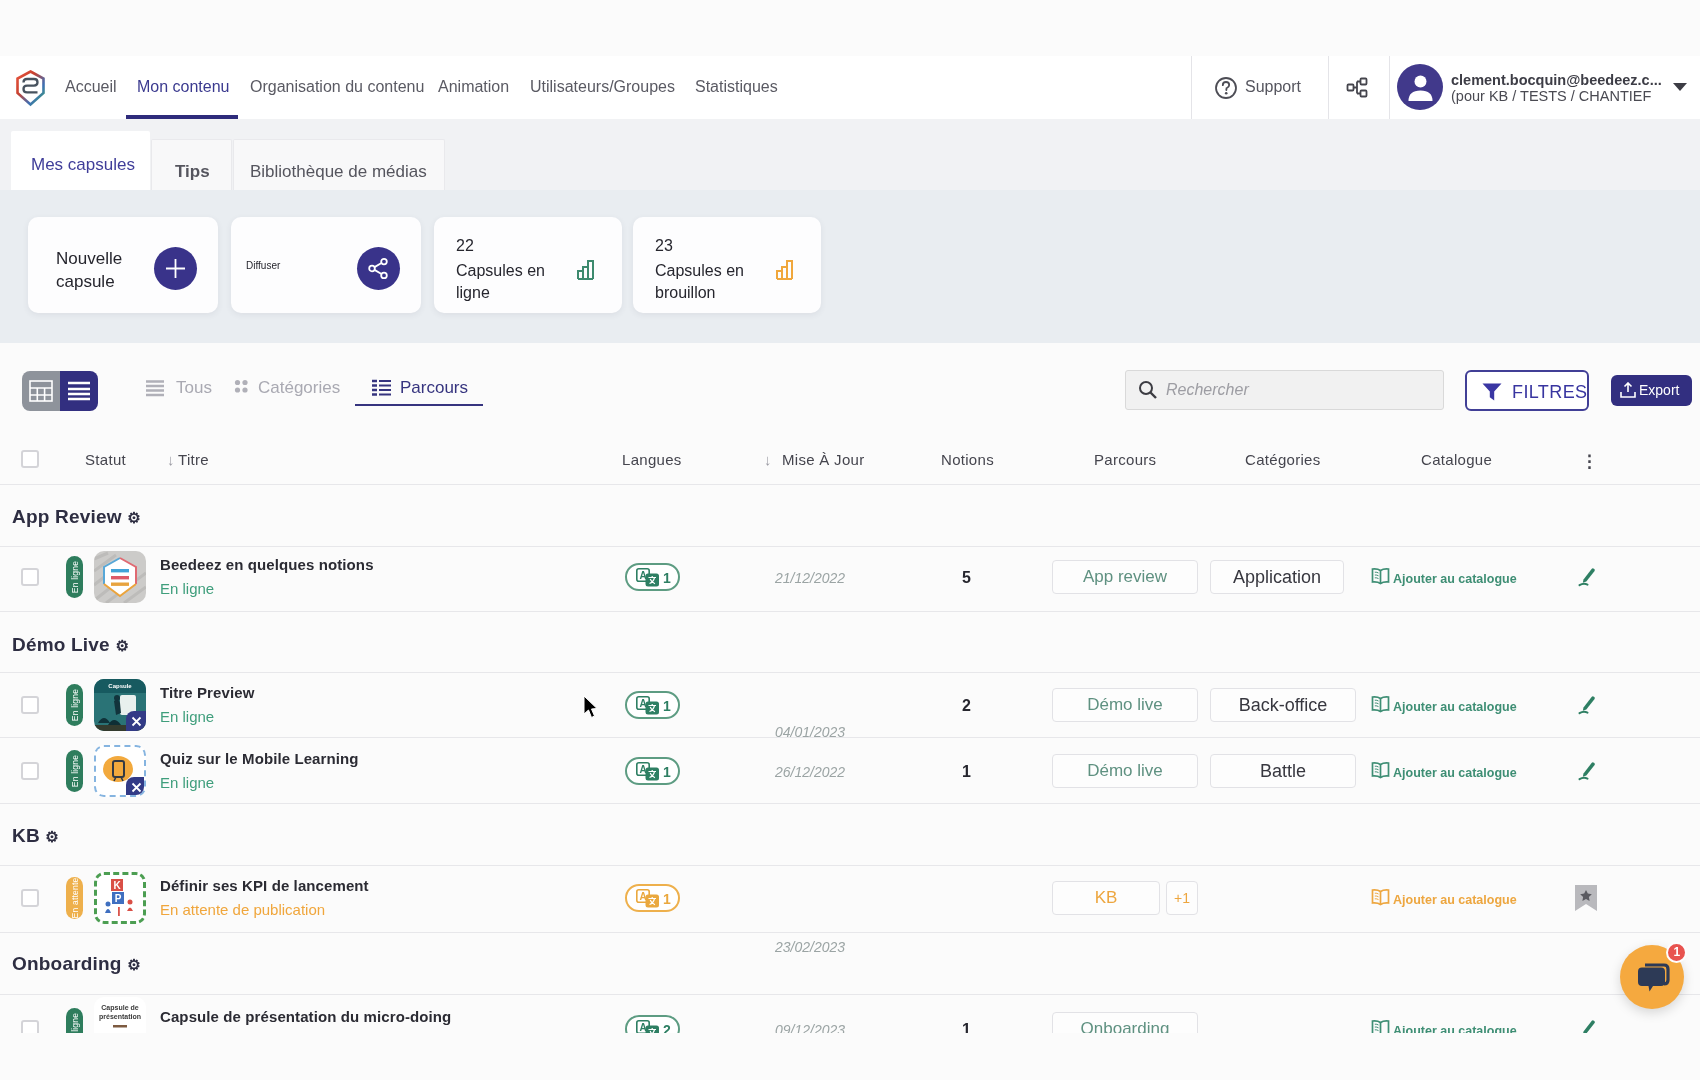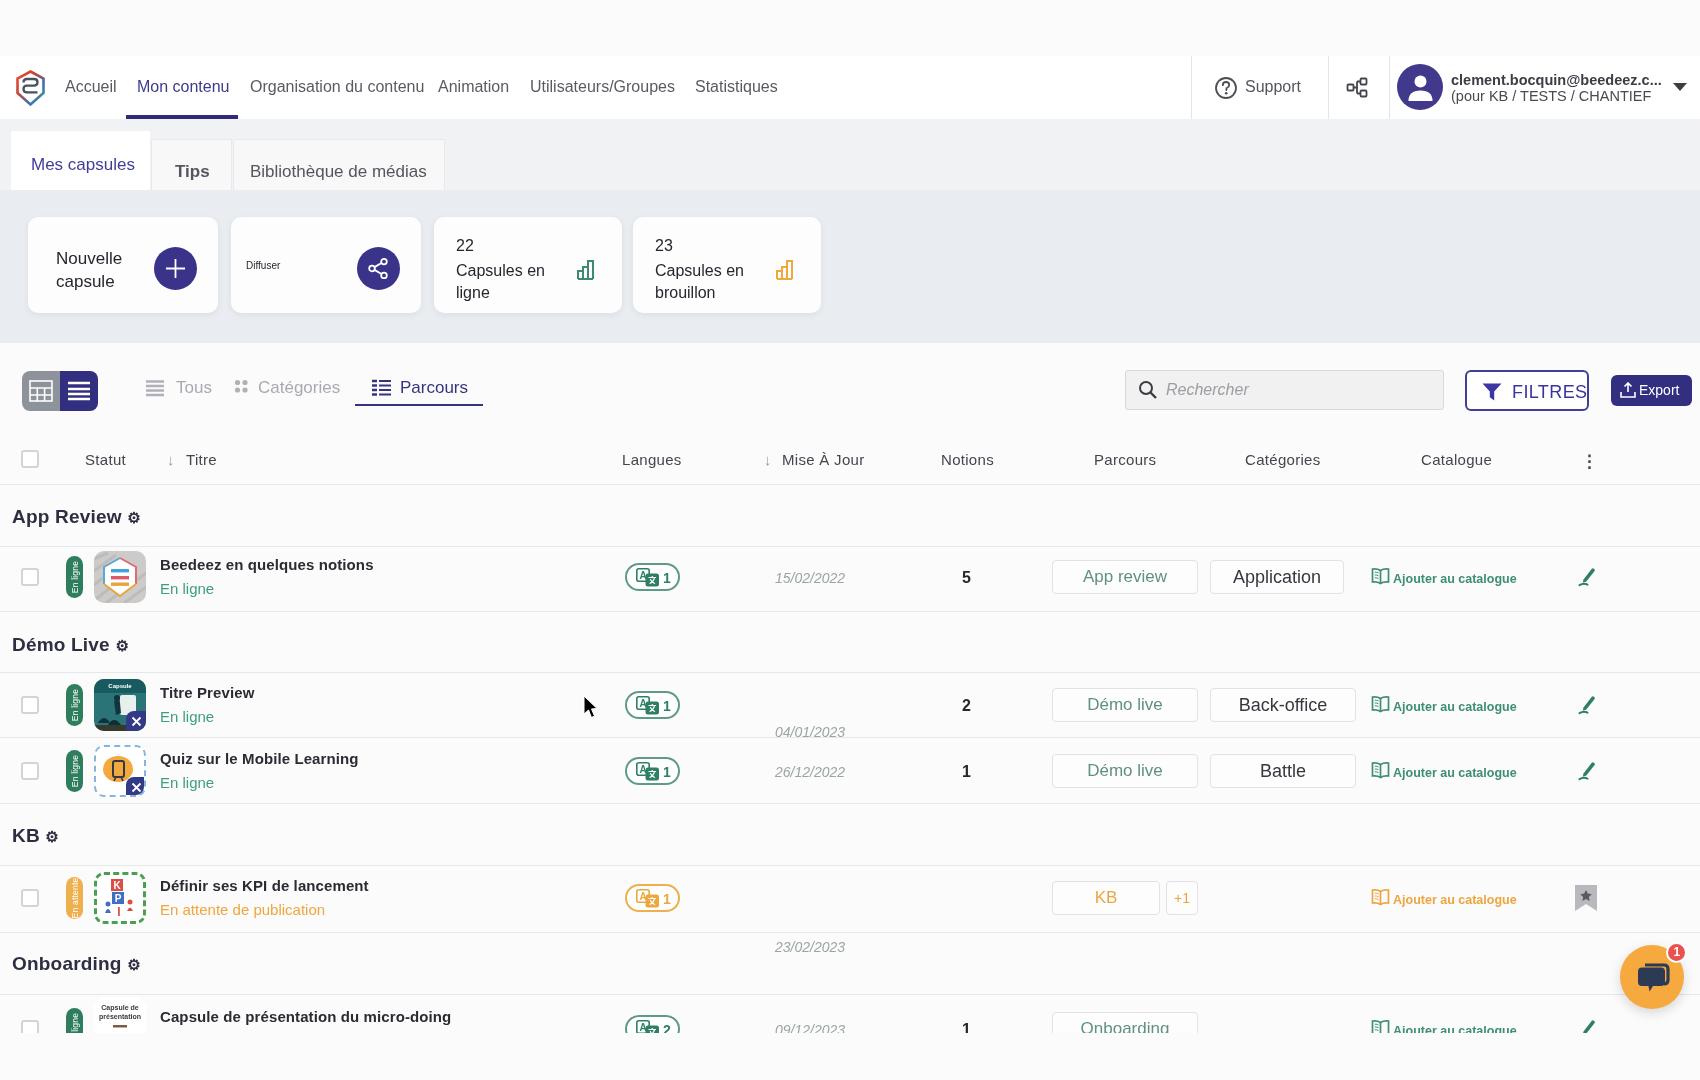--- a/index.html
+++ b/index.html
@@ -245,21 +245,21 @@
     <path d="M6 4.5 H25 Q29 4.5 29 8.5 V19 Q29 23 25 23 H17 L13.5 28.5 L12.5 23 H6 Q2 23 2 19 V8.5 Q2 4.5 6 4.5 Z" fill="#2d3a56"></path>
   </svg>
   <div class="abs" style="left:1666px;top:942px;width:21px;height:21px;border-radius:50%;background:#e8534f;border:2px solid #fdfdfd;z-index:22;"></div>
   <span class="abs" style="left:1673.5px;top:944.5px;font-size:12px;font-weight:bold;color:#fff;z-index:23;">1</span>
 
   <div id="tablewrap">
 
     <div class="checkbox" style="top:20px;"></div>
     <span class="hdr" style="left:85px">Statut</span>
     <span class="hdr" style="left:167px;color:#9d9da5;">↓</span>
-    <span class="hdr" style="left:186px">Titre</span>
+    <span class="hdr" style="left:178px">Titre</span>
     <span class="hdr" style="left:622px">Langues</span>
     <span class="hdr" style="left:764px;color:#9d9da5;">↓</span>
     <span class="hdr" style="left:782px">Mise À Jour</span>
     <span class="hdr" style="left:941px">Notions</span>
     <span class="hdr" style="left:1094px">Parcours</span>
     <span class="hdr" style="left:1245px">Catégories</span>
     <span class="hdr" style="left:1421px">Catalogue</span>
     <span class="hdr" style="left:1581px;font-weight:bold;letter-spacing:0;font-size:17px;">⋮</span>
     <div class="sep" style="top:54px"></div>
 
@@ -286,21 +286,21 @@
     <div class="rstatus green" style="top:150px;">En ligne</div>
     <div class="langpill" style="left:625px;top:133px;border-color:#5d9c82;">
         <svg style="position:absolute;left:9px;top:3px" width="28" height="19" viewBox="0 0 28 19">
       <rect x="0.8" y="0.8" width="12.4" height="12.4" rx="2" fill="#ffffff" stroke="#2e7f63" stroke-width="1.6"></rect>
       <text x="7" y="10.5" font-size="10" font-weight="bold" fill="#2e7f63" text-anchor="middle" font-family="Liberation Sans">A</text>
       <rect x="9.5" y="5.5" width="13.5" height="13" rx="2.5" fill="#2e7f63"></rect>
       <path d="M16.2 8 V9 M12.5 9.5 H20 M18.5 9.5 Q17.5 14 13.5 15.5 M14.2 11 Q15.5 14.5 19 15.8" stroke="#ffffff" stroke-width="1.2" fill="none"></path>
     </svg>
         <span style="position:absolute;left:36px;top:5px;font-size:14px;font-weight:bold;color:#2e7f63;">1</span>
       </div>
-    <div class="rdate" style="left:775px;top:140px;">15/02/2022</div>
+    <div class="rdate" style="left:775px;top:140px;">21/12/2022</div>
     <div class="rnum" style="left:962px;top:139px;">5</div>
     <div class="rbtn" style="left:1052px;top:130px;width:146px;"><span style="font-size:17px;color:#5f9181;line-height:32px;">App review</span></div>
     <div class="rbtn" style="left:1210px;top:130px;width:134px;"><span style="font-size:18px;color:#37373f;line-height:32px;">Application</span></div>
     <svg class="abs" style="left:1371px;top:138px" width="19" height="17" viewBox="0 0 19 17">
       <path d="M9.5 2.5 Q6.5 0.5 1.5 1 L1.5 14 Q6.5 13.5 9.5 15.5 Q12.5 13.5 17.5 14 L17.5 1 Q12.5 0.5 9.5 2.5 Z" fill="none" stroke="#3e8e74" stroke-width="1.7"></path>
       <path d="M9.5 2.5 V15.5" stroke="#3e8e74" stroke-width="1.7"></path>
       <path d="M3.8 4.2 Q6 4 7.5 5 M3.8 7 Q6 6.8 7.5 7.8 M3.8 9.8 Q6 9.6 7.5 10.6" stroke="#3e8e74" stroke-width="1" fill="none"></path>
     </svg>
     <div class="cat-link green" style="left:1393px;top:142px;">Ajouter au catalogue</div>
       <svg class="abs" style="left:1577px;top:137px" width="20" height="20" viewBox="0 0 20 20">

